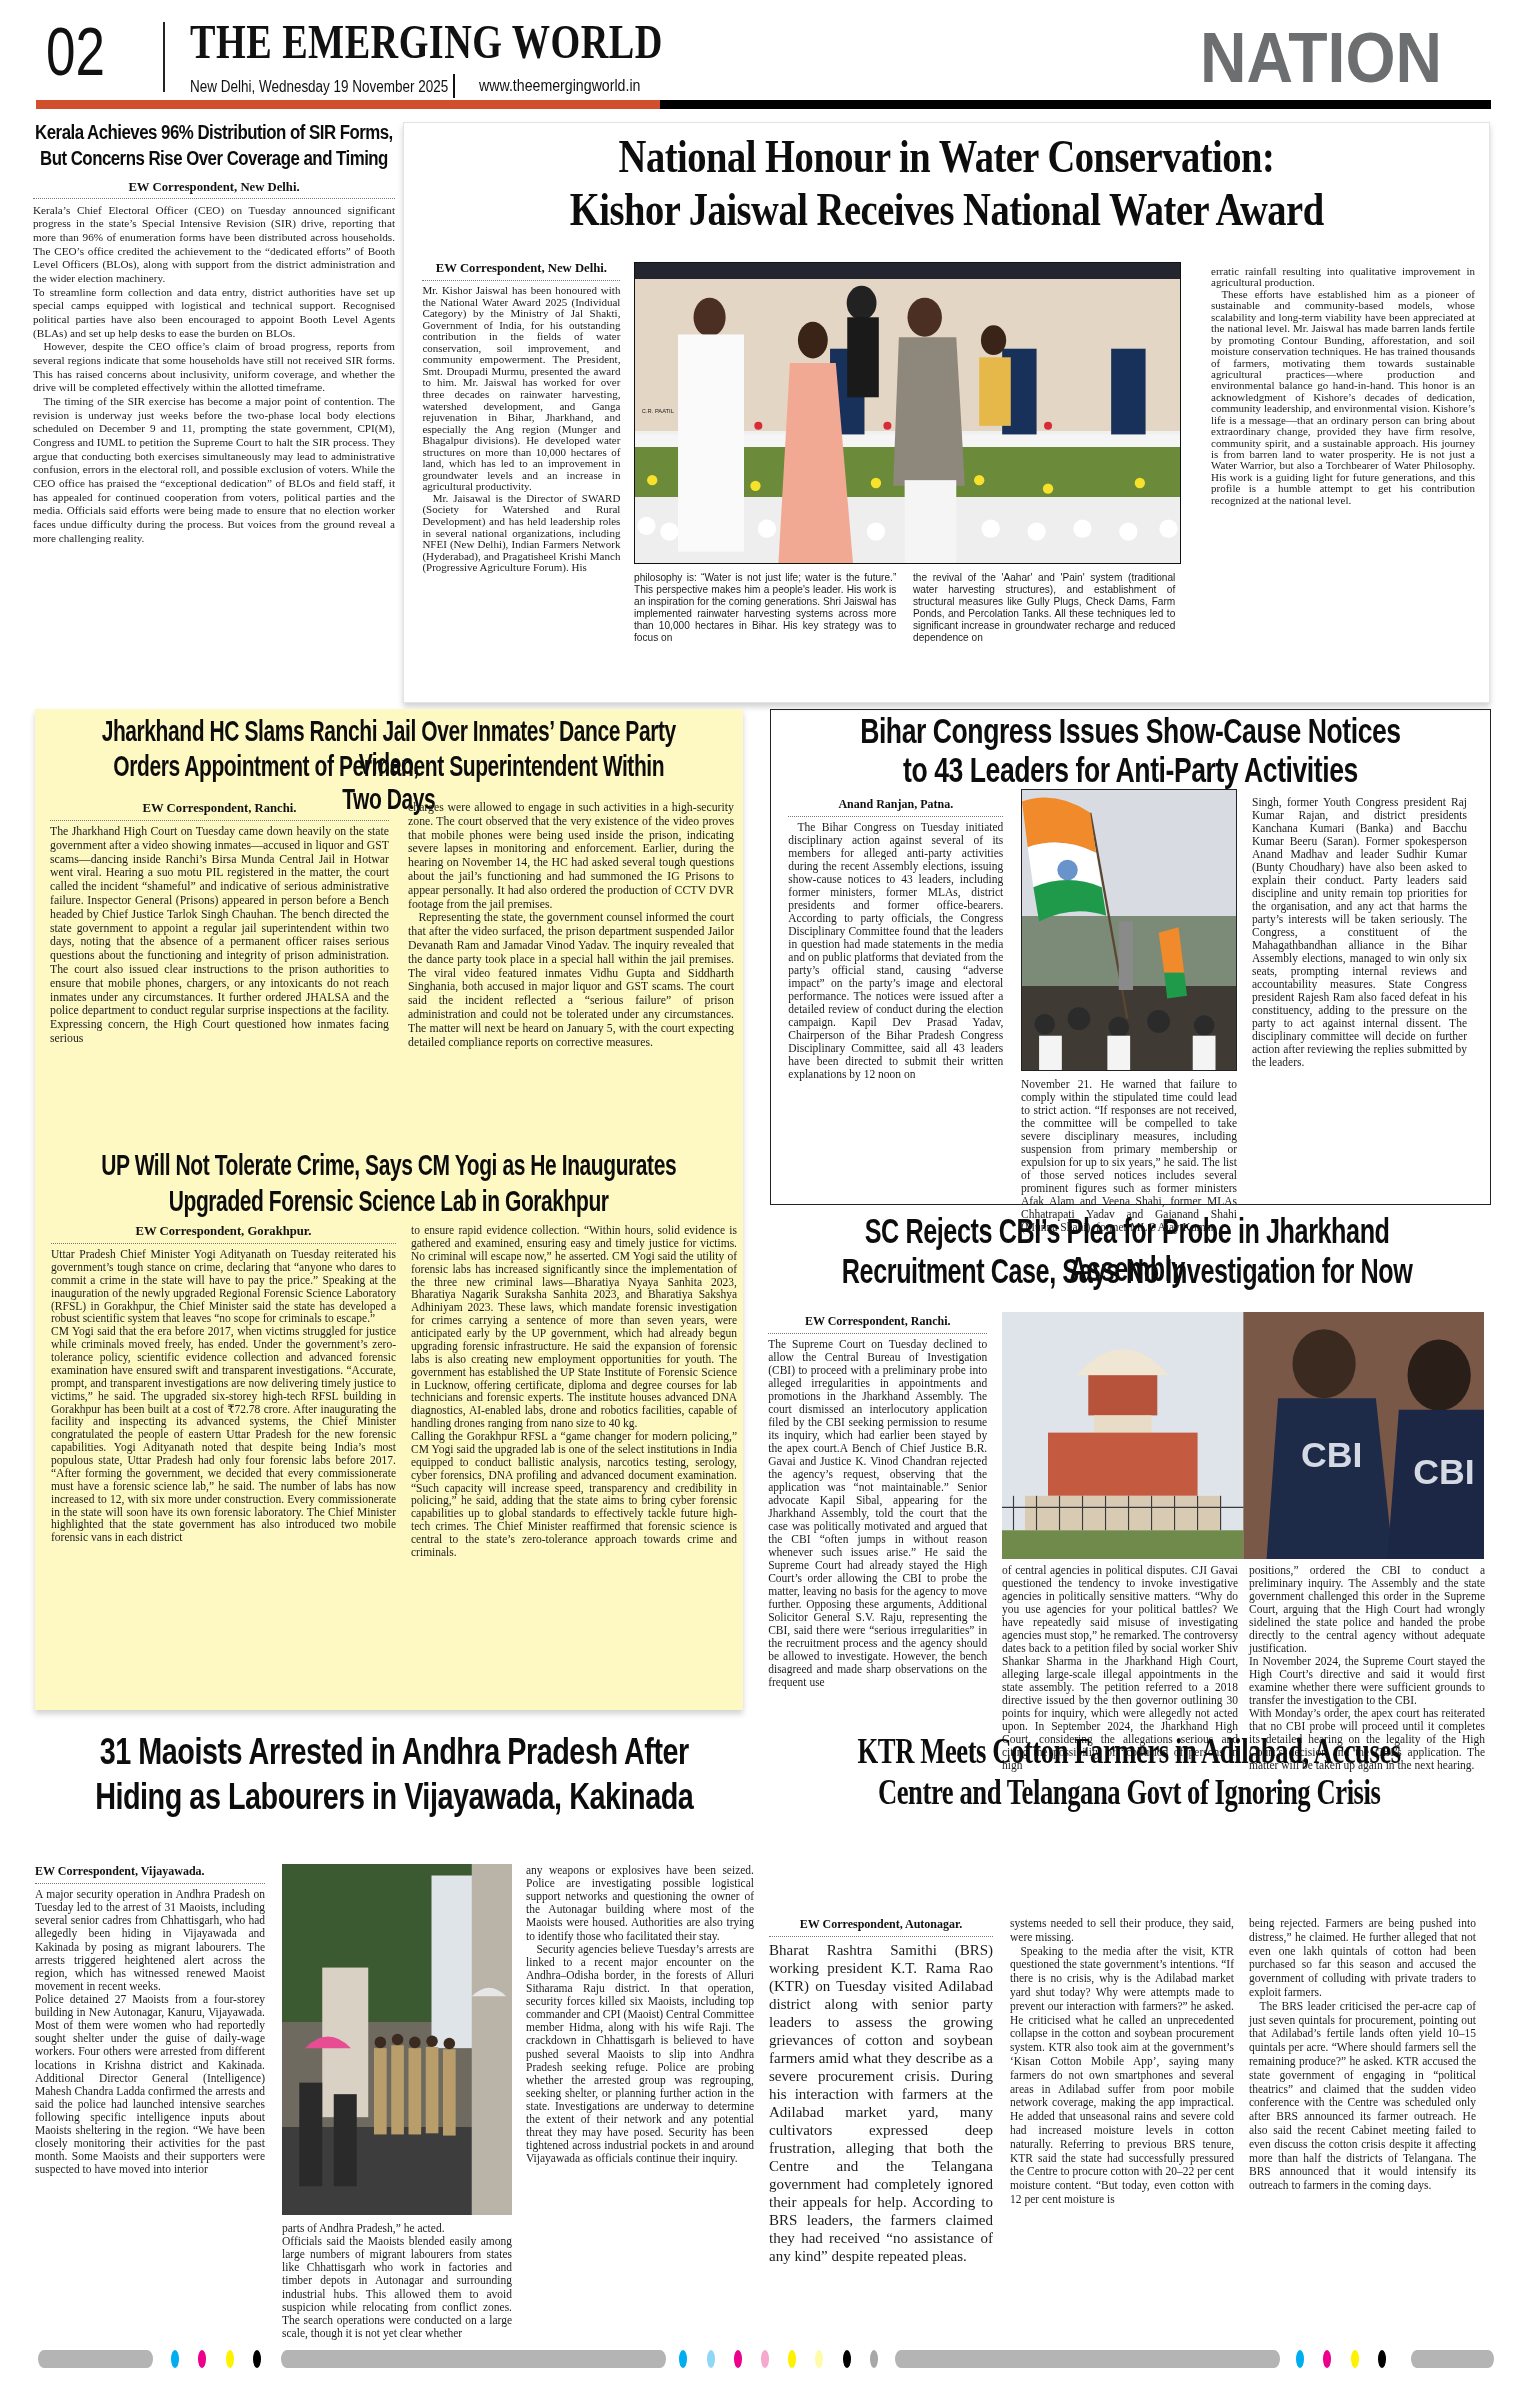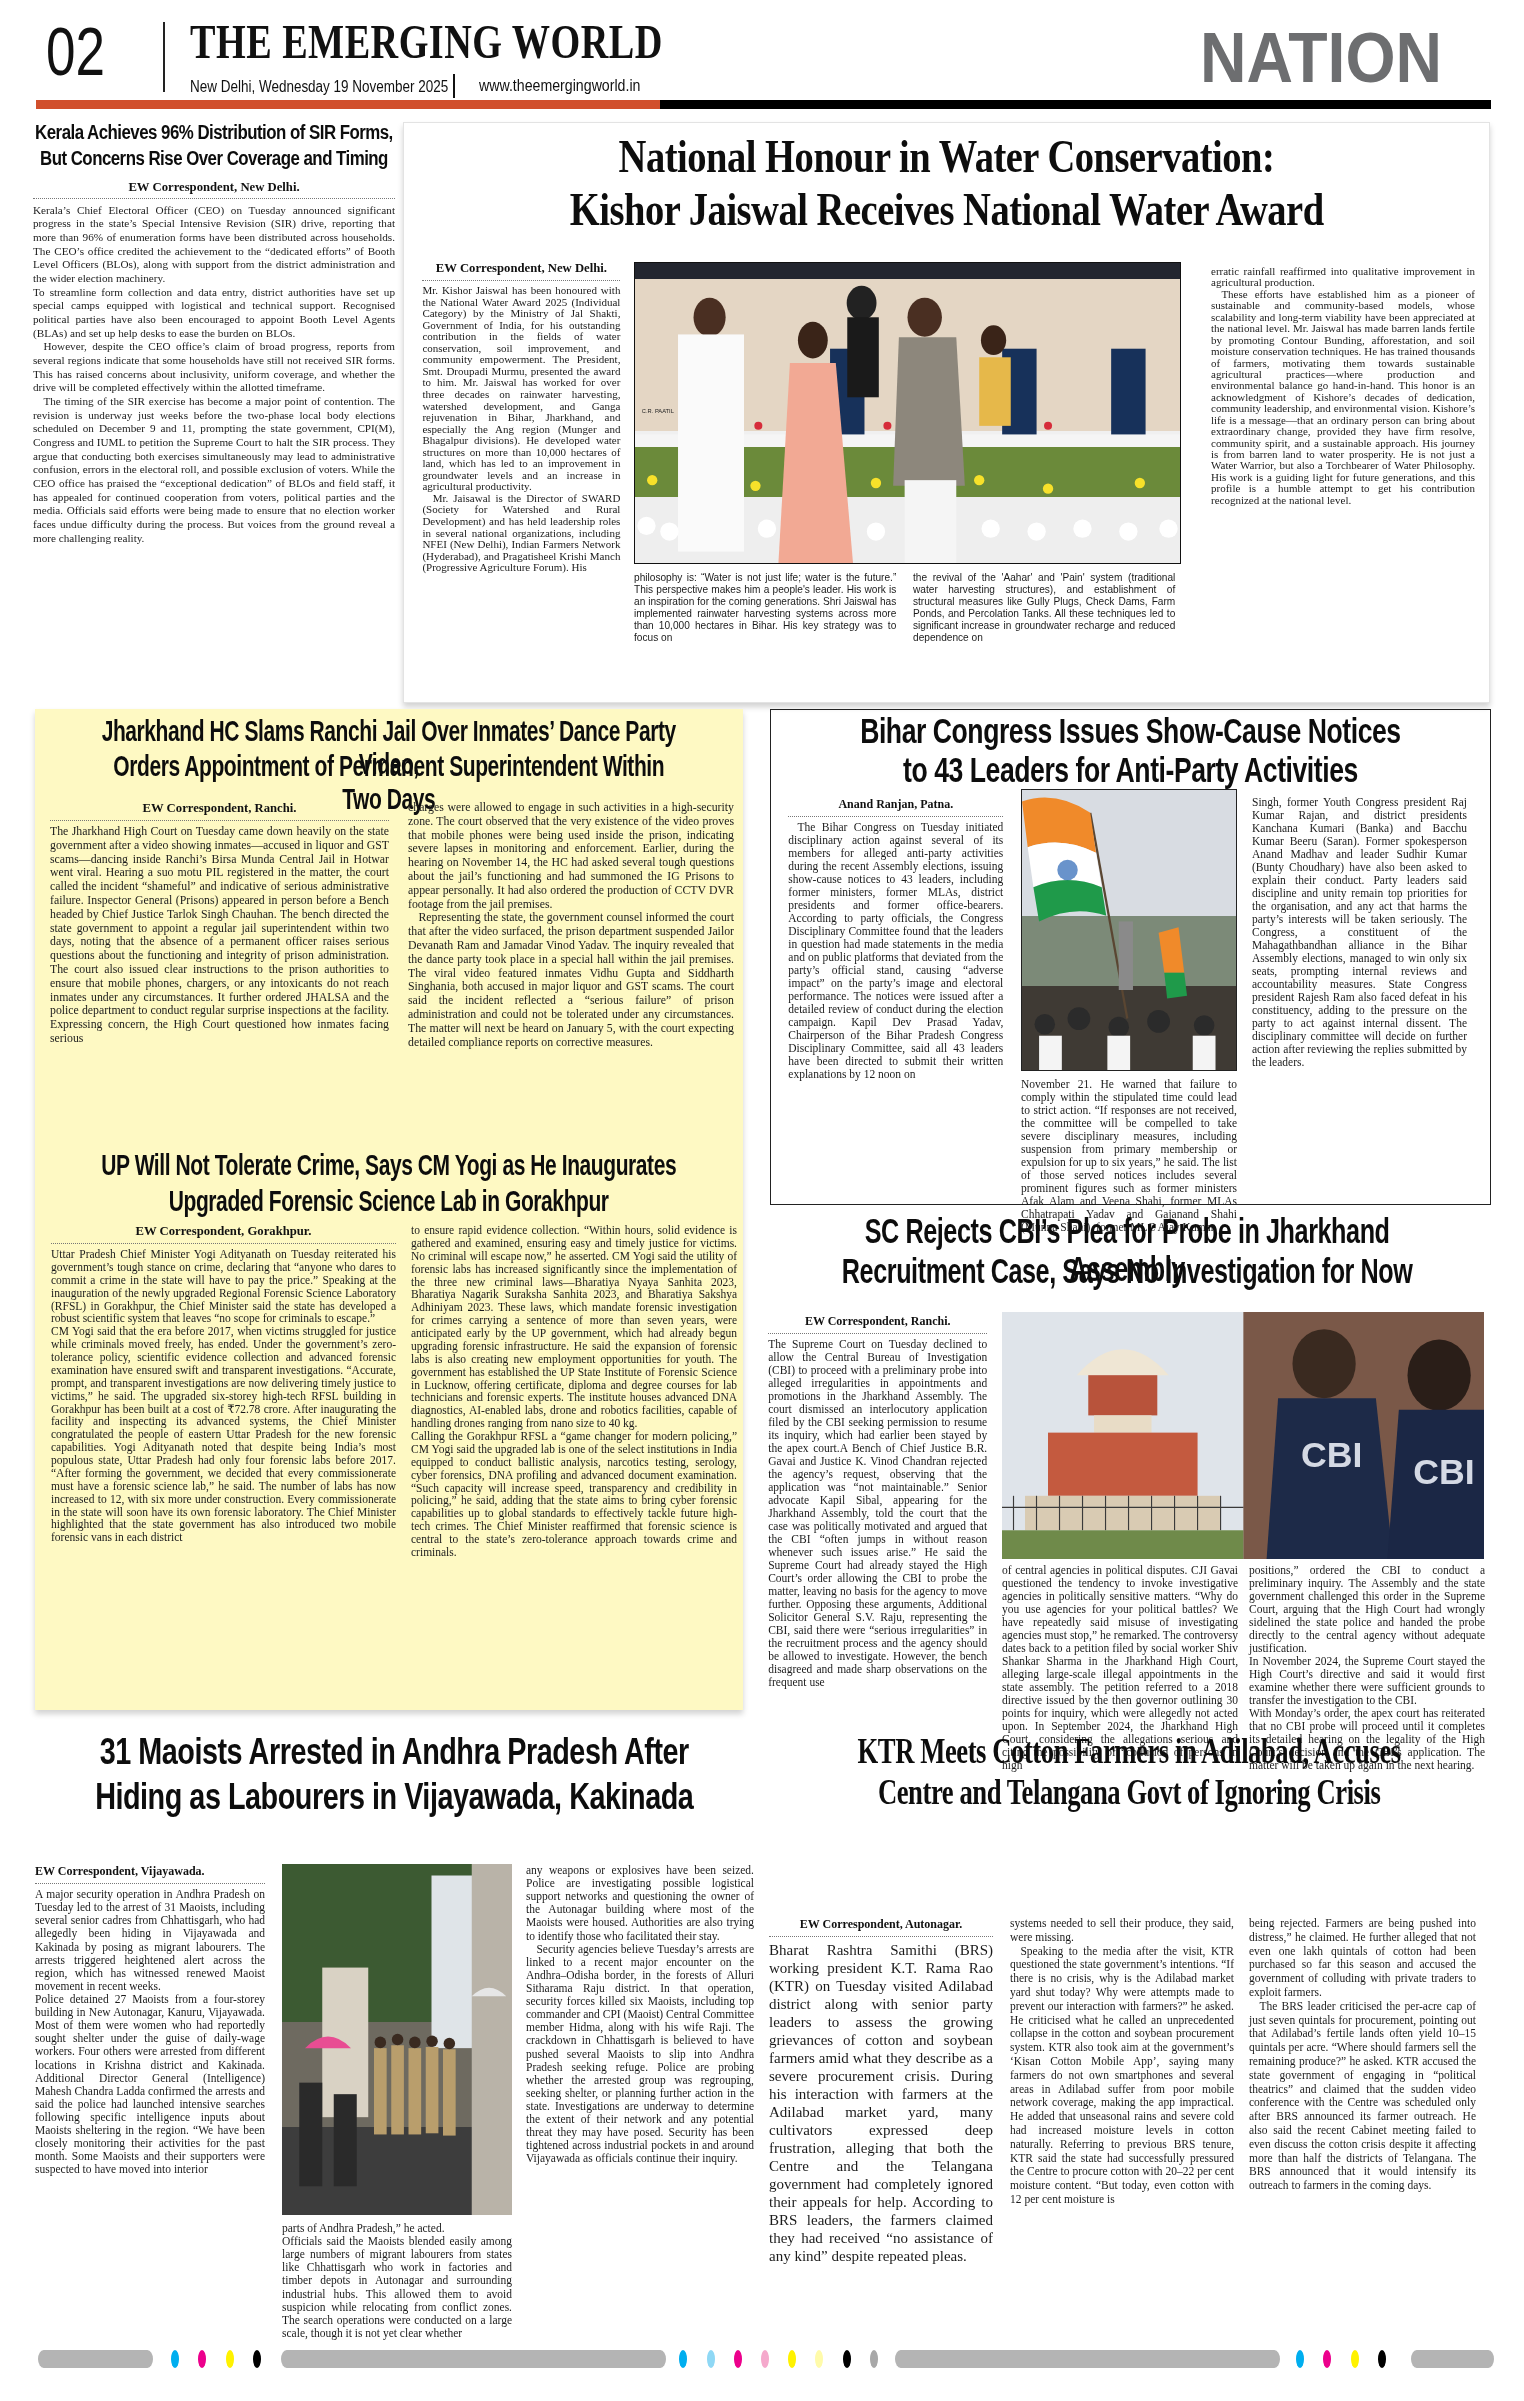--- a/index.html
+++ b/index.html
@@ -117,21 +117,21 @@
 
   <div class="col" style="left:230px;top:448px;width:264px;">
     <div class="body" style="font-size:11px;line-height:1.1;font-family:'Liberation Sans',sans-serif;transform:scaleX(.92);transform-origin:left top;width:108%;">philosophy is: “Water is not just life; water is the future.” This perspective makes him a people's leader. His work is an inspiration for the coming generations. Shri Jaiswal has implemented rainwater harvesting systems across more than 10,000 hectares in Bihar. His key strategy was to focus on</div>
   </div>
   <div class="col" style="left:509px;top:448px;width:264px;">
     <div class="body" style="font-size:11px;line-height:1.1;font-family:'Liberation Sans',sans-serif;transform:scaleX(.92);transform-origin:left top;width:108%;">the revival of the 'Aahar' and 'Pain' system (traditional water harvesting structures), and establishment of structural measures like Gully Plugs, Check Dams, Farm Ponds, and Percolation Tanks. All these techniques led to significant increase in groundwater recharge and reduced dependence on</div>
   </div>
 
   <div class="col" style="left:807px;top:143px;width:264px;">
     <div class="body" style="font-size:11px;line-height:1.04;">
-      <p>erratic rainfall reaffirmed into qualitative improvement in agricultural production.</p>
+      <p>erratic rainfall resulting into qualitative improvement in agricultural production.</p>
       <p class="ind">These efforts have established him as a pioneer of sustainable and community-based models, whose scalability and long-term viability have been appreciated at the national level. Mr. Jaiswal has made barren lands fertile by promoting Contour Bunding, afforestation, and soil moisture conservation techniques. He has trained thousands of farmers, motivating them towards sustainable agricultural practices—where production and environmental balance go hand-in-hand. This honor is an acknowledgment of Kishore’s decades of dedication, community leadership, and environmental vision. Kishore’s life is a message—that an ordinary person can bring about extraordinary change, provided they have firm resolve, community spirit, and a sustainable approach. His journey is from barren land to water prosperity. He is not just a Water Warrior, but also a Torchbearer of Water Philosophy. His work is a guiding light for future generations, and this profile is a humble attempt to get his contribution recognized at the national level.</p>
     </div>
   </div>
 </div>
 
 <div class="box tint shadow" style="left:35px;top:709px;width:708px;height:1001px;">
   <div class="hl" style="position:absolute;left:-9%;top:4.6px;width:118%;font-size:30px;line-height:1.1;transform:scaleX(.7);">Jharkhand HC Slams Ranchi Jail Over Inmates’ Dance Party Video,</div>
   <div class="hl" style="position:absolute;left:-9%;top:40px;width:118%;font-size:30px;line-height:1.1;transform:scaleX(.7);">Orders Appointment of Permanent Superintendent Within Two Days</div>
 
   <div class="col" style="left:15px;top:92px;width:339px;">

